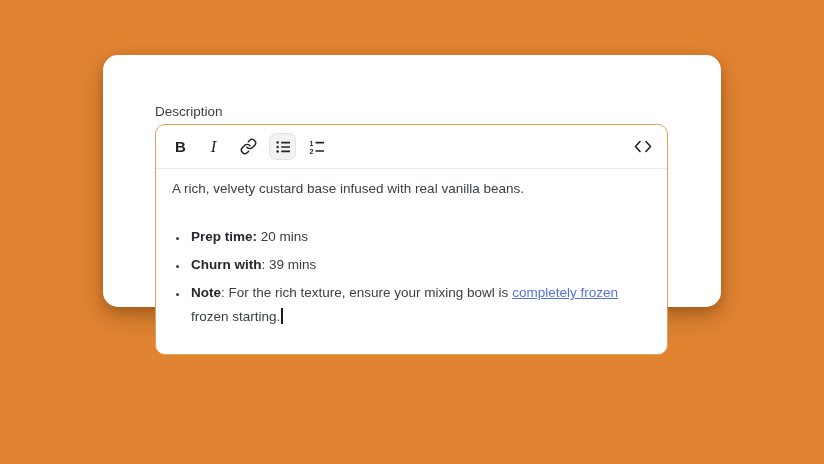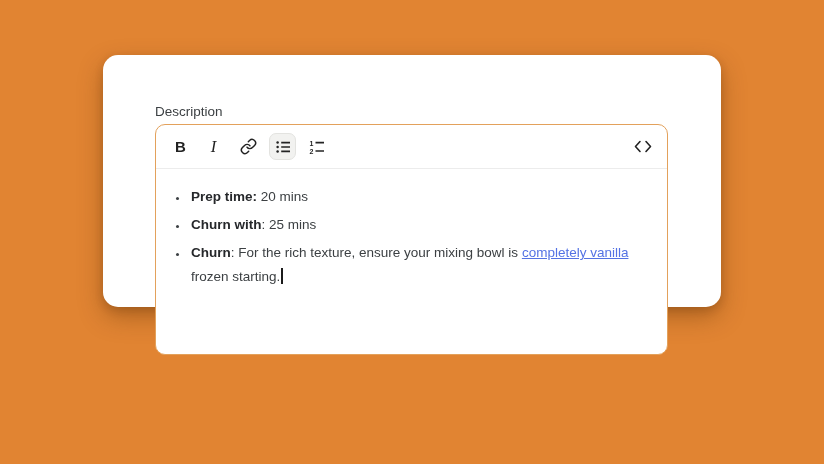--- a/index.html
+++ b/index.html
@@ -71,21 +71,21 @@
   .tb-btn svg { display: block; }
   .content {
     flex: 1;
     padding: 8px 15px 12px 16px;
     font-size: 13.5px;
     line-height: 24px;
     color: #3C4043;
   }
   .content p { margin: 0; }
   .content ul {
-    margin: 8px 0 0;
+    margin: 24px 0 0;
     padding-left: 17px;
   }
   .content li { margin: 0 0 4px; padding-left: 2px; }
   .content li::marker { color: #3C4043; font-size: 11px; }
   .content b { font-weight: bold; color: #26282B; }
   .content a {
     color: #5472E4;
     text-decoration: underline;
     cursor: pointer;
   }
@@ -157,24 +157,25 @@
             <polyline points="6,1.5 1.5,6.5 6,11.5"></polyline>
             <polyline points="12,1.5 16.5,6.5 12,11.5"></polyline>
           </svg>
         </span>
       </div>
 
     </div>
 
     <div class="content">
 
+      <p>A rich, velvety custard base infused with real vanilla beans.</p>
 
       <ul>
         <li><b>Prep time:</b><span> 20 mins</span></li>
-        <li><b>Churn with</b><span>: 25 mins</span></li>
-        <li><b>Churn</b><span>: For the rich texture, ensure your mixing bowl is </span><a>completely vanilla</a><span> frozen starting.</span><span class="caret"></span></li>
+        <li><b>Churn with</b><span>: 39 mins</span></li>
+        <li><b>Note</b><span>: For the rich texture, ensure your mixing bowl is </span><a>completely frozen</a><span> frozen starting.</span><span class="caret"></span></li>
       </ul>
 
     </div>
 
   </div>
 
 </div>
 
 </body></html>

